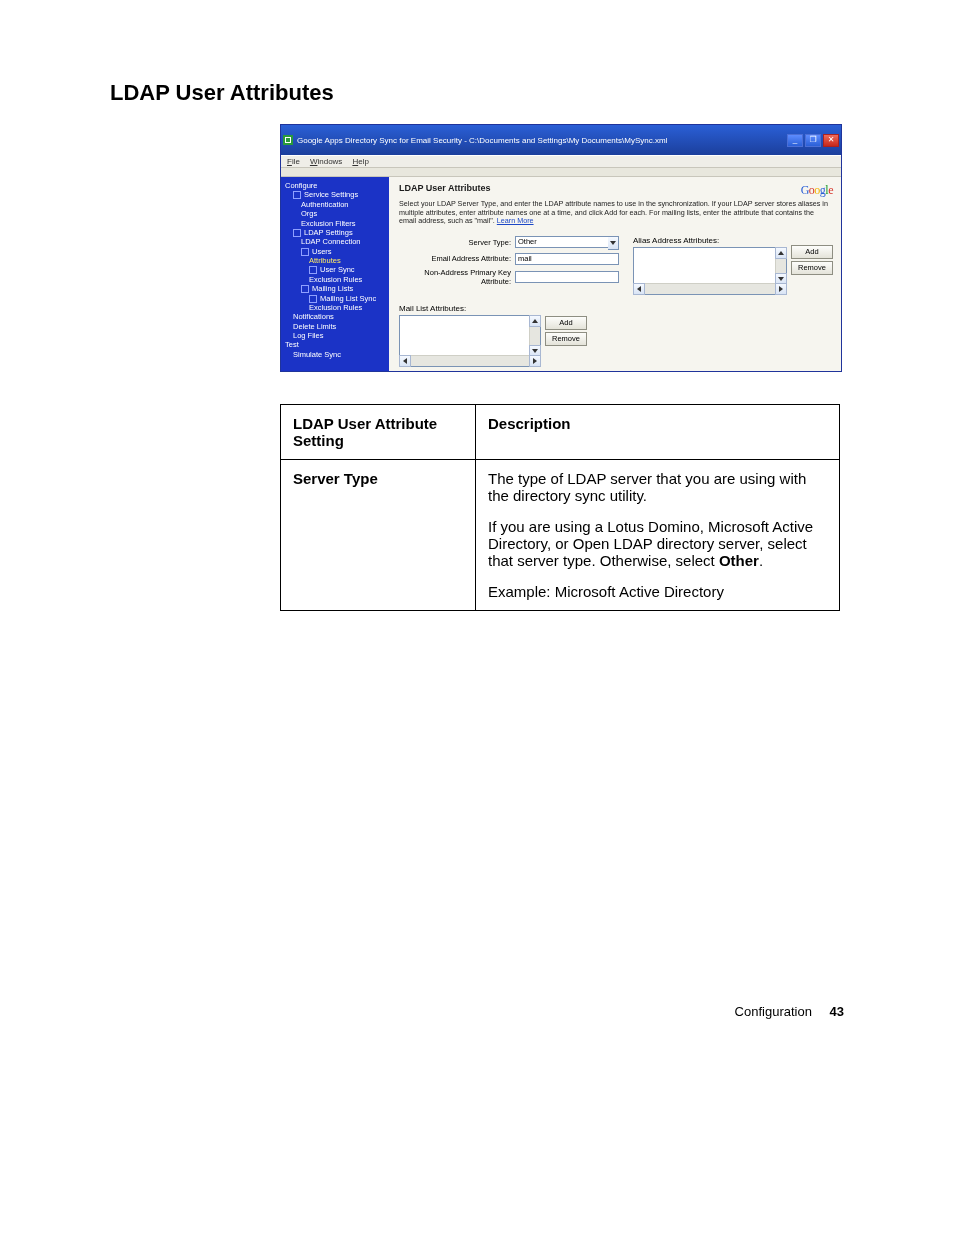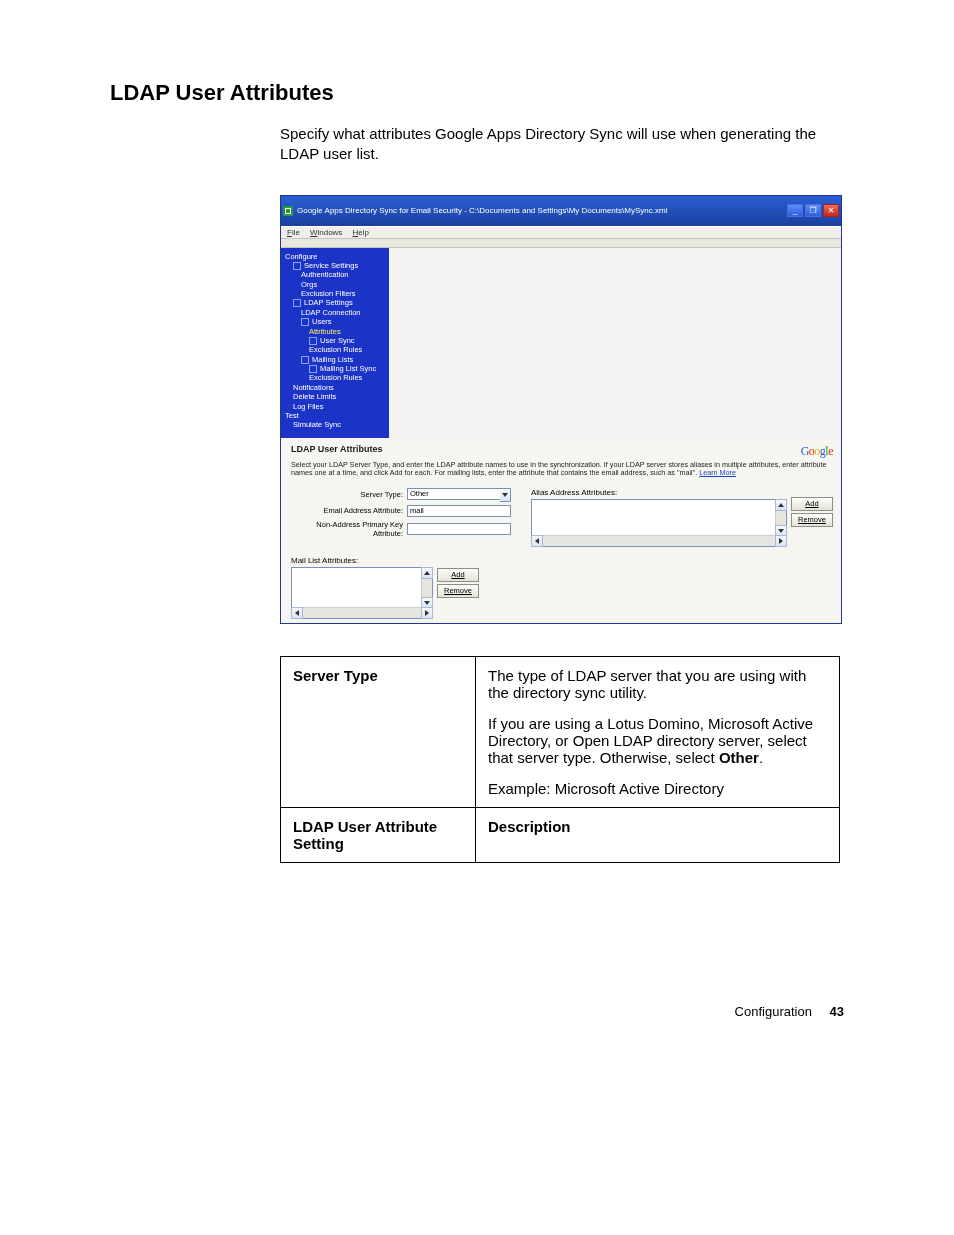--- a/index.html
+++ b/index.html
@@ -70,21 +70,21 @@
     border-bottom: 1px solid #c8c6bb;
     color: #333;
   }
   .menubar span { text-decoration: underline; text-decoration-color: transparent; }
   .menubar span::first-letter { text-decoration: underline; }
   .toolstrip {
     height: 8px;
     background: #e8e7dd;
     border-bottom: 1px solid #c8c6bb;
   }
-  .app-body { display: flex; flex-direction: column; }
+  .app-body { display: flex; }
   .sidebar {
     width: 100px;
     background: #1b33c6;
     color: #fff;
     padding: 4px 4px 8px 4px;
     font-size: 7.5px;
     line-height: 1.25;
   }
   .tree div { white-space: nowrap; }
   .tree .i1 { padding-left: 8px; }
@@ -106,21 +106,21 @@
   }
   .main-top { display:flex; justify-content: space-between; align-items: flex-start;}
   .main-title { font-weight: bold; font-size: 9px; color: #1b1b1b; }
   .google-logo { font-family: Georgia, 'Times New Roman', serif; font-size: 12px; letter-spacing: -0.5px; }
   .google-logo .g1{color:#2a5fd6} .google-logo .g2{color:#d6332a} .google-logo .g3{color:#f2b200}
   .google-logo .g4{color:#2a5fd6} .google-logo .g5{color:#1a9c2a} .google-logo .g6{color:#d6332a}
   .main-help {
     font-size: 7.2px; color: #222; margin-top: 2px; line-height: 1.2;
   }
   .main-help .lm { color: #1b46c6; text-decoration: underline; }
-  .form-area { margin-top: 10px; display:flex; gap: 20px;}
+  .form-area { margin-top: 10px; display:flex; gap: 14px;}
   .form-left { flex: 0 0 220px; }
   .form-right { flex: 1; }
   .form-row { display:flex; align-items:center; margin-bottom: 3px; gap:4px;}
   .form-row label { width: 112px; text-align: right; font-size: 7.5px; }
   .f-input {
     flex:1; height:10px; border:1px solid #7a93b5; background:#fff;
     padding: 0 2px; line-height:10px; font-size:7.5px;
   }
   .f-select { display:flex; }
   .f-select .f-input { border-right:none;}
@@ -152,21 +152,21 @@
   .sbl, .sbr, .sbu, .sbd {
     width:10px; height:10px; background:linear-gradient(#f5f9ff,#d9e4f5);
     border:1px solid #a8b7d2; margin:-1px;
     display:flex; align-items:center; justify-content:center;
   }
   .smallbtn{
     display:inline-block; min-width:34px; text-align:center;
     border:1px solid #8e8e82; background:linear-gradient(#fdfdfb,#e4e3d9);
     font-size:7.5px; padding:0 3px; height:12px; line-height:12px;
   }
-  .btn-stack { display:flex; flex-direction:column; gap:2px;text-decoration:underline; }
+  .btn-stack { display:flex; flex-direction:column; gap:2px; }
   .alias-wrap .listbox{ height:46px; }
   .alias-wrap { display:flex; gap:4px; align-items:flex-start;}
   .alias-list { flex:1; }
   .mail-sec { margin-top:18px; display:flex; gap:4px; align-items:flex-start;}
   .mail-sec .listbox{ height:50px; width:140px;}
   .footer-btns{
     border-top: 1px solid #cfcfc6;
     margin-top: auto;
     padding-top:4px;
     display:flex; justify-content:space-between;
@@ -197,21 +197,20 @@
     right: 110px;
     font-size: 13px;
   }
   .page-footer .pn { font-weight: bold; margin-left: 14px; }
 </style>
 </head>
 <body>
 
 <div class="page">
   <h1 class="section-title">LDAP User Attributes</h1>
-  <div class="intro">Specify what attributes Google Apps Directory Sync will use when generating the LDAP user list.</div>
 
   <div class="app-window">
     <div class="titlebar">
       <div class="tb-left">
         <svg width="10" height="10" viewBox="0 0 10 10">
             <rect width="10" height="10" fill="#2a9b3a"></rect>
             <rect x="2" y="2" width="6" height="6" fill="#fff"></rect>
             <rect x="3" y="3" width="4" height="4" fill="#2a9b3a"></rect>
           </svg>
         <span class="tb-title">Google Apps Directory Sync for Email Security - C:\Documents and Settings\My Documents\MySync.xml</span>
@@ -359,31 +358,31 @@
           </div>
         </div>
 
       </div>
     </div>
   </div>
 
   <table class="desc">
     <tbody>
         <tr>
+      <th class="setting">LDAP User Attribute Setting</th>
+      <th>Description</th>
+    </tr>
+    <tr>
       <td class="setting">Server Type</td>
       <td class="desc-block">
         <p>The type of LDAP server that you are using with the directory sync utility.</p>
         <p><span>If you are using a Lotus Domino, Microsoft Active Directory, or Open LDAP directory server, select that server type. Otherwise, select </span><b>Other</b><span>.</span></p>
         <p>Example: Microsoft Active Directory</p>
       </td>
     </tr>
-    <tr>
-      <th class="setting">LDAP User Attribute Setting</th>
-      <th>Description</th>
-    </tr>
   </tbody>
     </table>
 
   <div class="page-footer">
     <span>Configuration</span>
     <span class="pn">43</span>
   </div>
 </div>
 
 </body></html>

